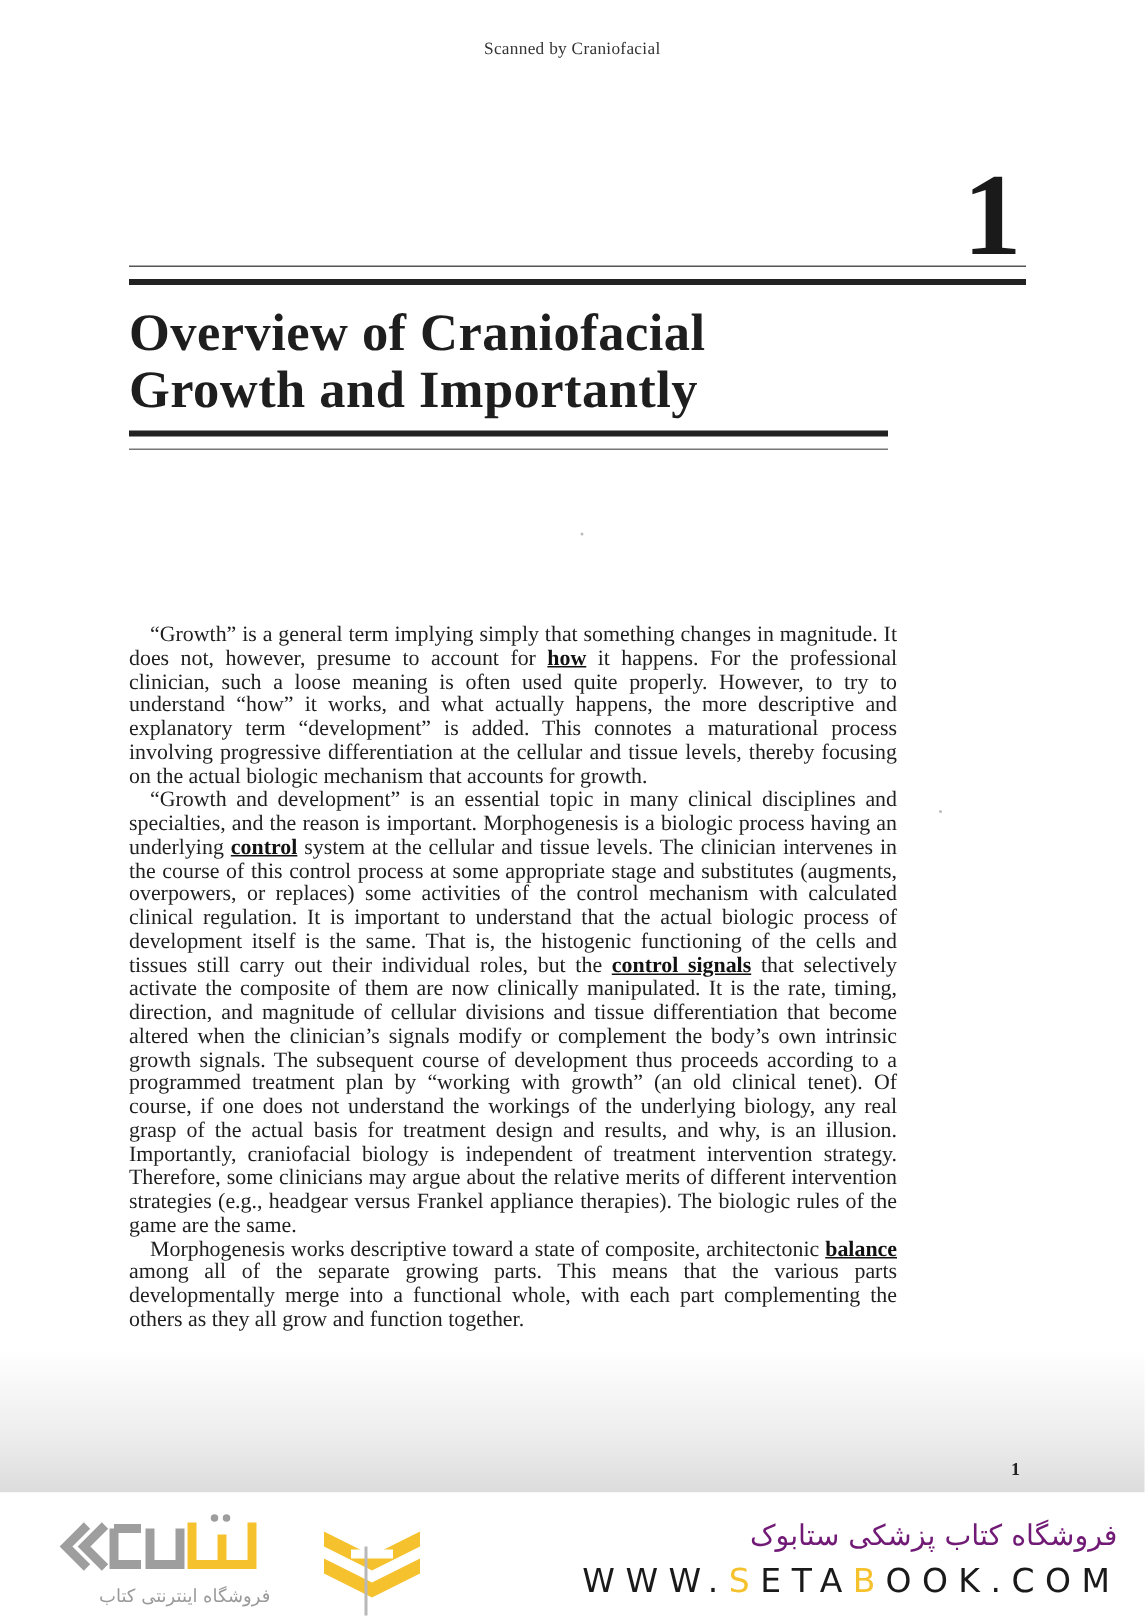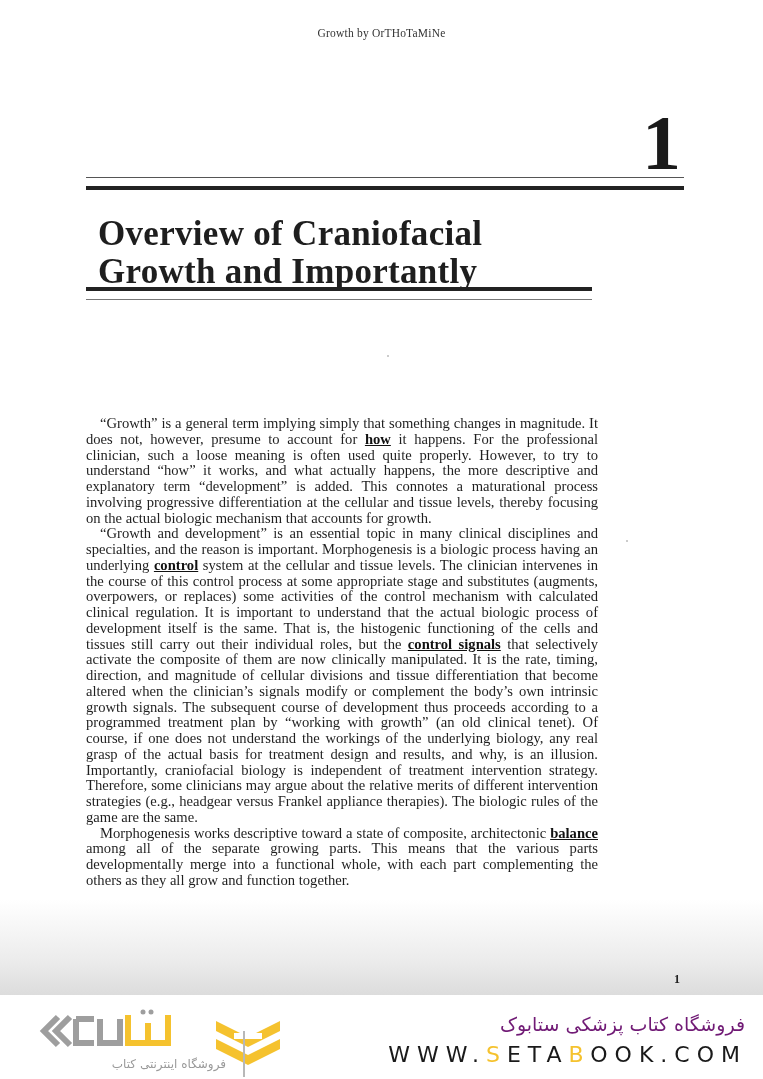--- a/index.html
+++ b/index.html
@@ -22,21 +22,21 @@
       position: absolute; top: 104px; right: 82px;
       font-family: "Liberation Serif", serif; font-weight: bold;
       font-size: 78px; line-height: 78px; color: #1a1a1a;
     }
     .rule { position: absolute; left: 86px; background: #222; }
     .rule.thin1 { top: 177px; width: 598px; height: 1px; background: #555; }
     .rule.thick1 { top: 186px; width: 598px; height: 4px; }
     .rule.thick2 { top: 287px; width: 506px; height: 4px; }
     .rule.thin2 { top: 299px; width: 506px; height: 1px; background: #777; }
     .chapter-title {
-      position: absolute; top: 203px; left: 86px; margin: 12px;
+      position: absolute; top: 203px; left: 86px; margin: 0;
       font-family: "Liberation Serif", serif; font-weight: bold;
       font-size: 35px; line-height: 38px; color: #1e1e1e;
       letter-spacing: 0.3px;
     }
     .speck { position: absolute; width: 2px; height: 2px; background: #bbb; border-radius: 1px; }
     .body-text {
       position: absolute; top: 416px; left: 86px; width: 512px;
       font-family: "Liberation Serif", serif; font-size: 14.6px; line-height: 15.75px;
       color: #1f1f1f; text-align: justify; hyphens: manual;
     }
@@ -45,39 +45,39 @@
     .page-number {
       position: absolute; top: 972px; left: 674px;
       font-family: "Liberation Serif", serif; font-weight: bold; font-size: 12px; color: #222;
     }
     .footer {
       position: absolute; left: 0; top: 995px; width: 763px; height: 84px; background: #ffffff;
     }
     .logo { position: absolute; left: 36px; top: 14px; width: 265px; height: 62px; }
     .logo-divider { position: absolute; left: 207px; top: 22px; width: 2px; height: 46px; background: #b8b8b8; }
     .logo-tagline {
-      position: absolute; left: 30px; top: 48px; width: 160px; text-align: right;
+      position: absolute; left: 30px; top: 48px; width: 160px; text-align: left;
       font-family: "DejaVu Sans", sans-serif; font-size: 12px; color: #9a9a9a;
       direction: rtl;
     }
     .store-name {
       position: absolute; right: 18px; top: 18px;
       font-family: "DejaVu Sans", sans-serif; font-size: 19px; color: #701a75; direction: rtl;
     }
     .store-url {
       position: absolute; right: 16px; top: 47px;
       font-family: "DejaVu Sans", sans-serif; font-size: 22px; letter-spacing: 7px; color: #1a1a1a;
     }
     .store-url .accent { color: #f5c22e; }
   </style>
 </head>
 <body>
 
 <div class="page">
-  <div class="scan-credit">Growth by OrTHoTaMiNe</div>
+  <div class="scan-credit">Scanned by Craniofacial</div>
 
   <div class="chapter-num">1</div>
 
   <div class="rule thin1"></div>
   <div class="rule thick1"></div>
 
   <h1 class="chapter-title">
     <span>Overview of Craniofacial</span><br>
     <span>Growth and Importantly</span>
   </h1>

